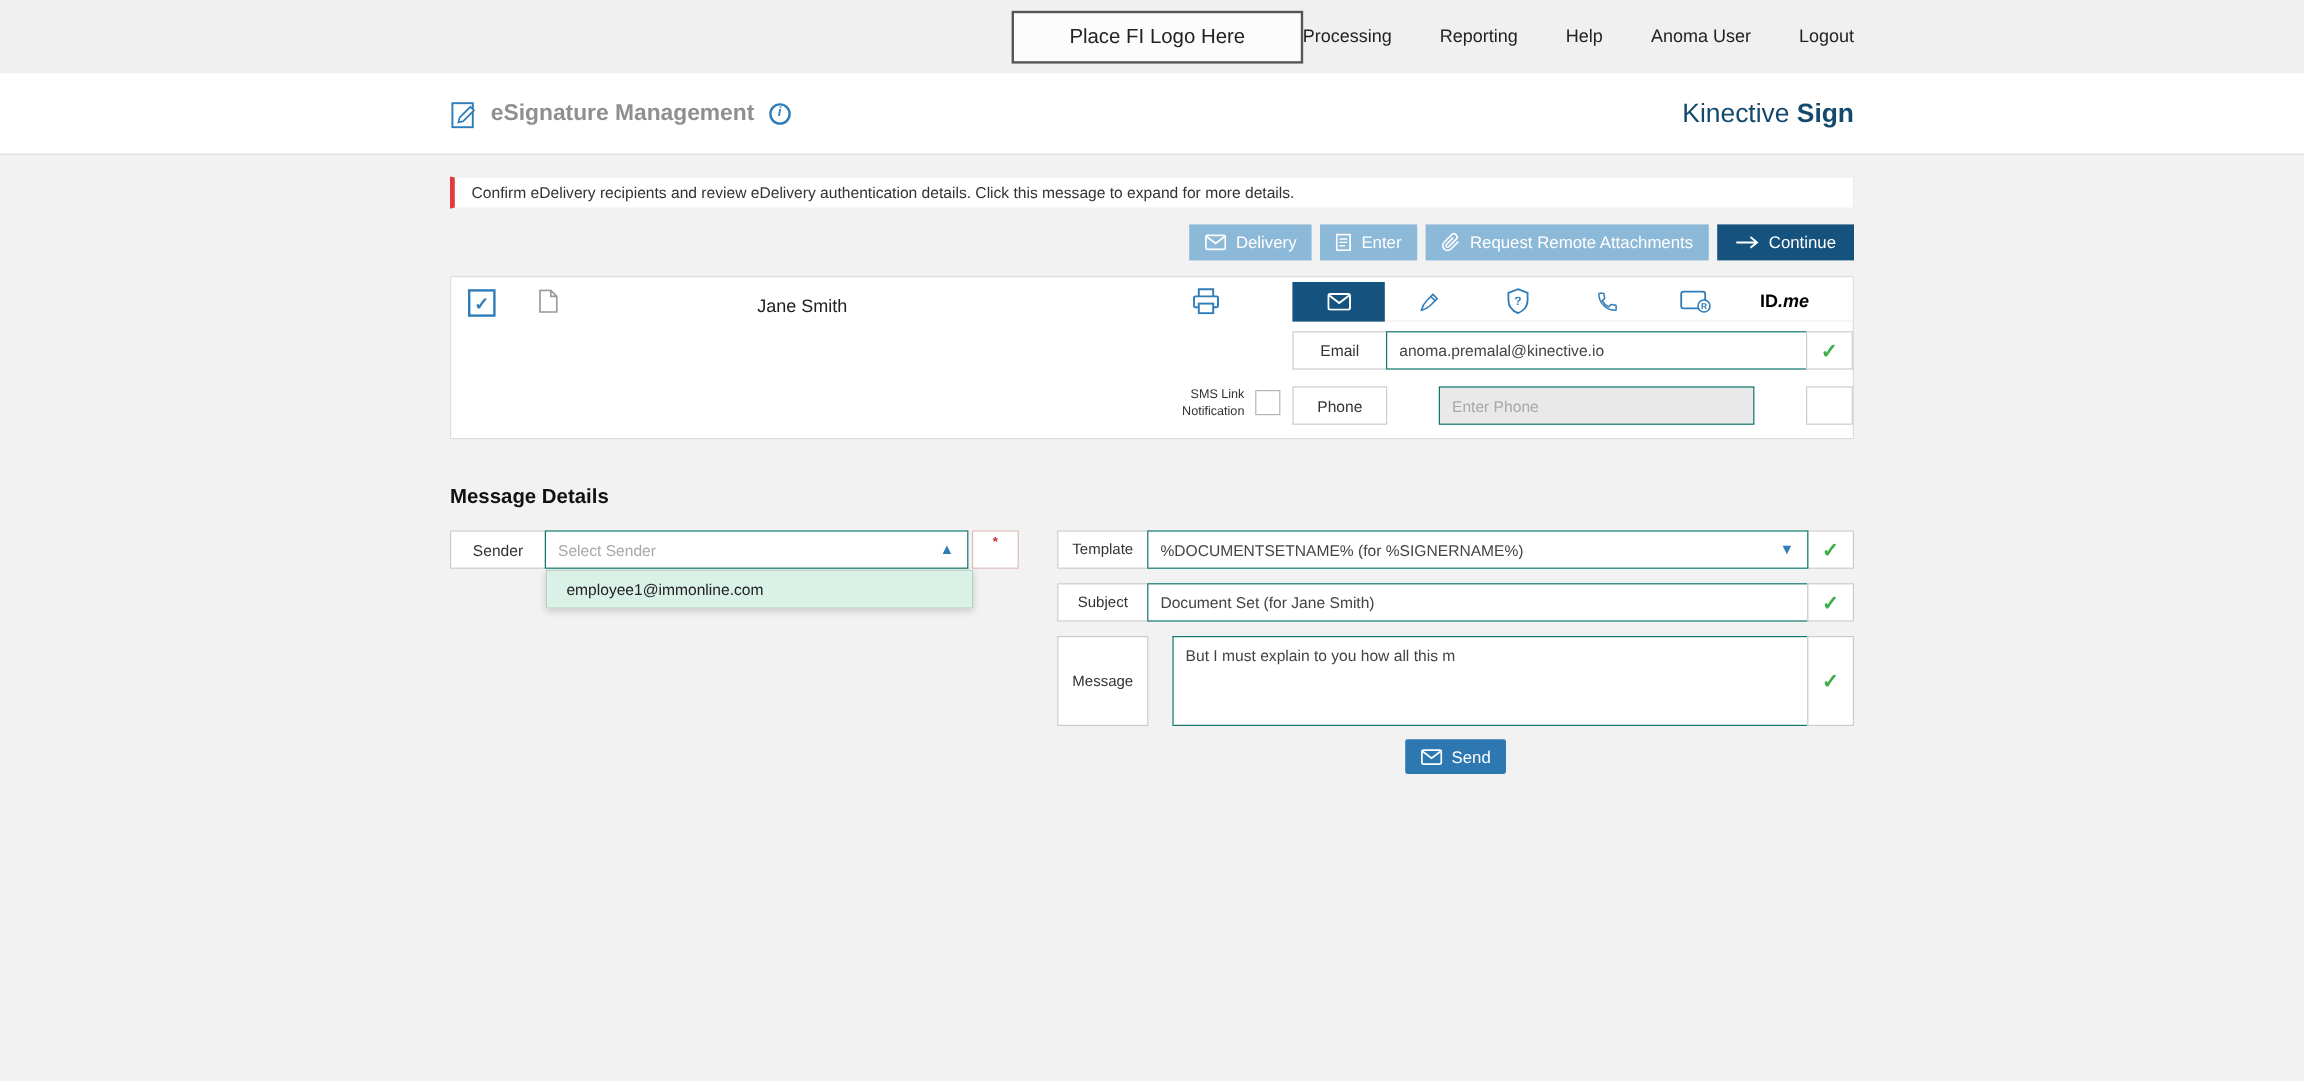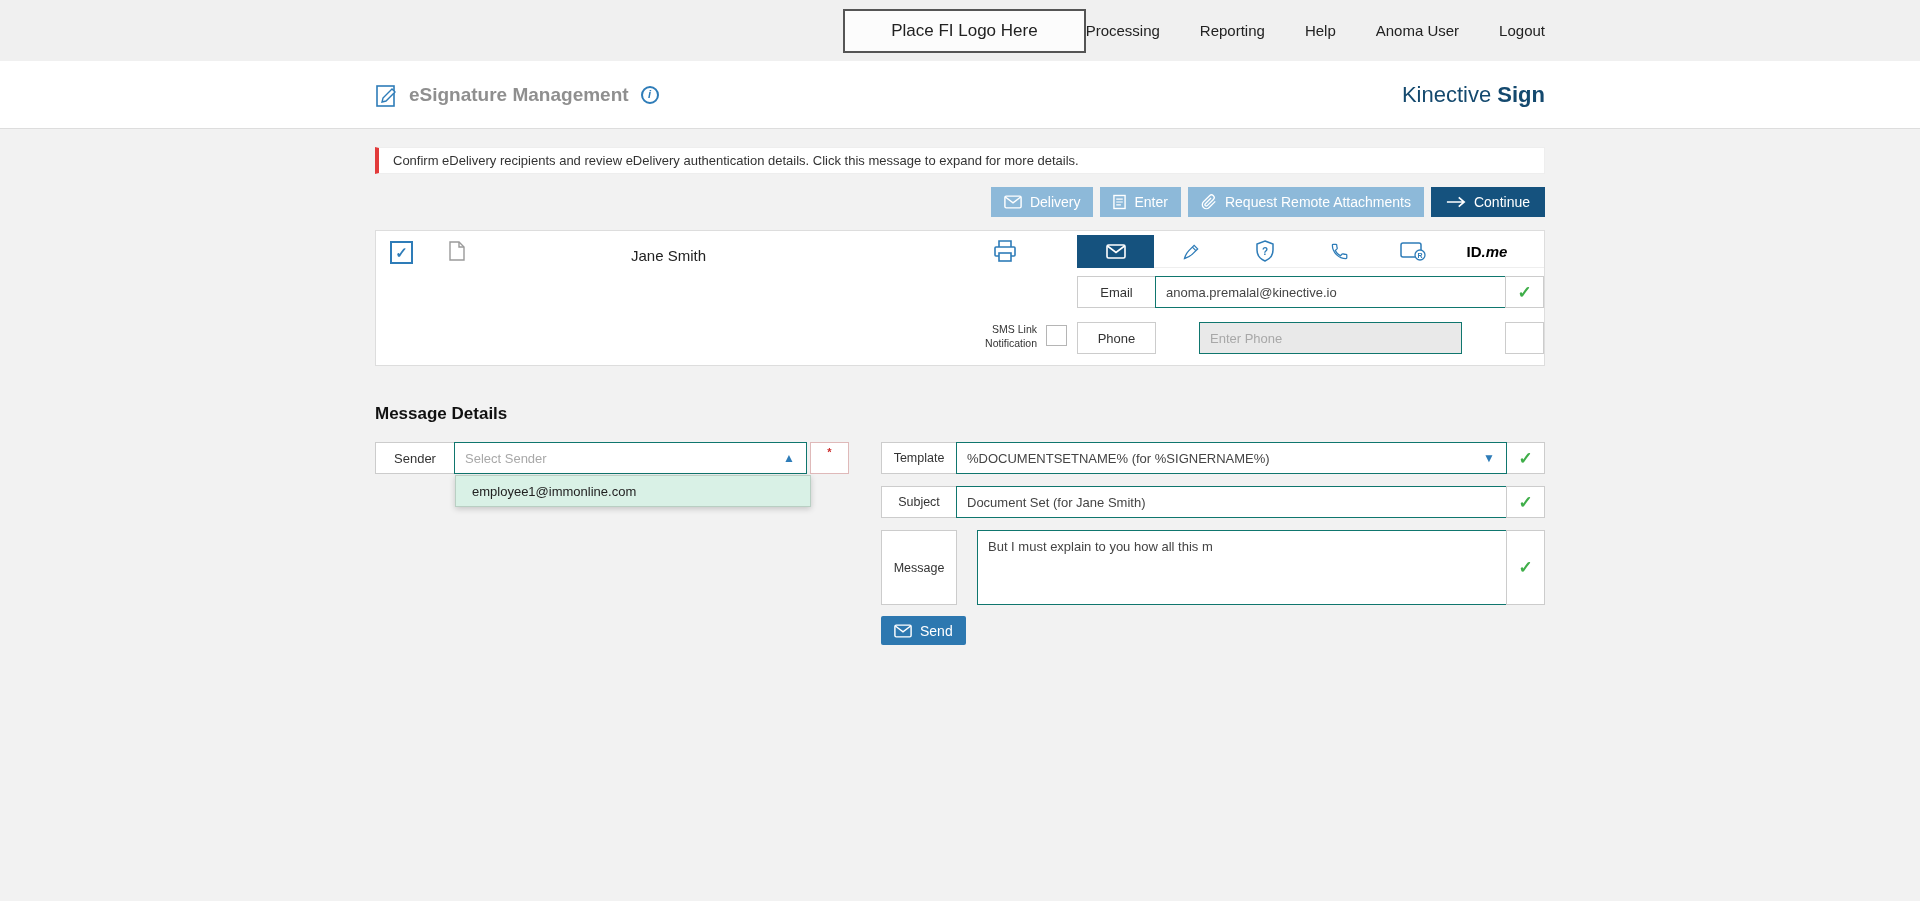--- a/index.html
+++ b/index.html
@@ -117,21 +117,21 @@
   .dd-option {
     height: 30px; background: #d9f1e6; display: flex; align-items: center;
     padding: 0 16px; font-size: 13px; color: #222; cursor: pointer;
   }
 
   .rrow { display: flex; height: 32px; margin-bottom: 12px; }
   .rrow .fl { width: 76px; font-size: 12.5px; }
   .rrow.message-row { height: 75px; margin-bottom: 0; }
   textarea.fi { padding: 7px 10px; resize: none; line-height: 1.45; margin-left: 20px; }
 
-  .send-row { display: flex; justify-content: flex-start; margin-top: 11px; }
+  .send-row { display: flex; justify-content: center; margin-top: 11px; }
   .btn-send { background: #2d78b0; height: 29px; border-radius: 2px; }
 </style>
 </head>
 <body>
 
 <header class="topbar">
   <div class="container">
     <div class="logo-box">Place FI Logo Here</div>
     <nav class="topnav">
       <span>Processing</span>

